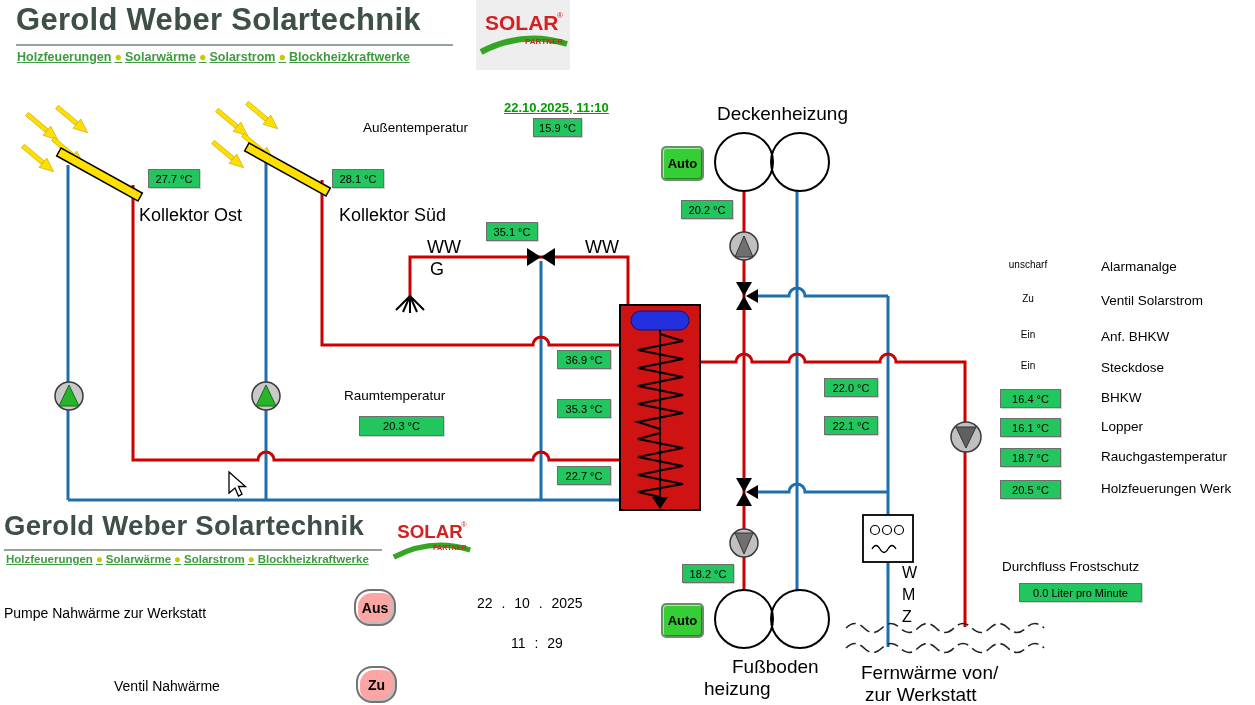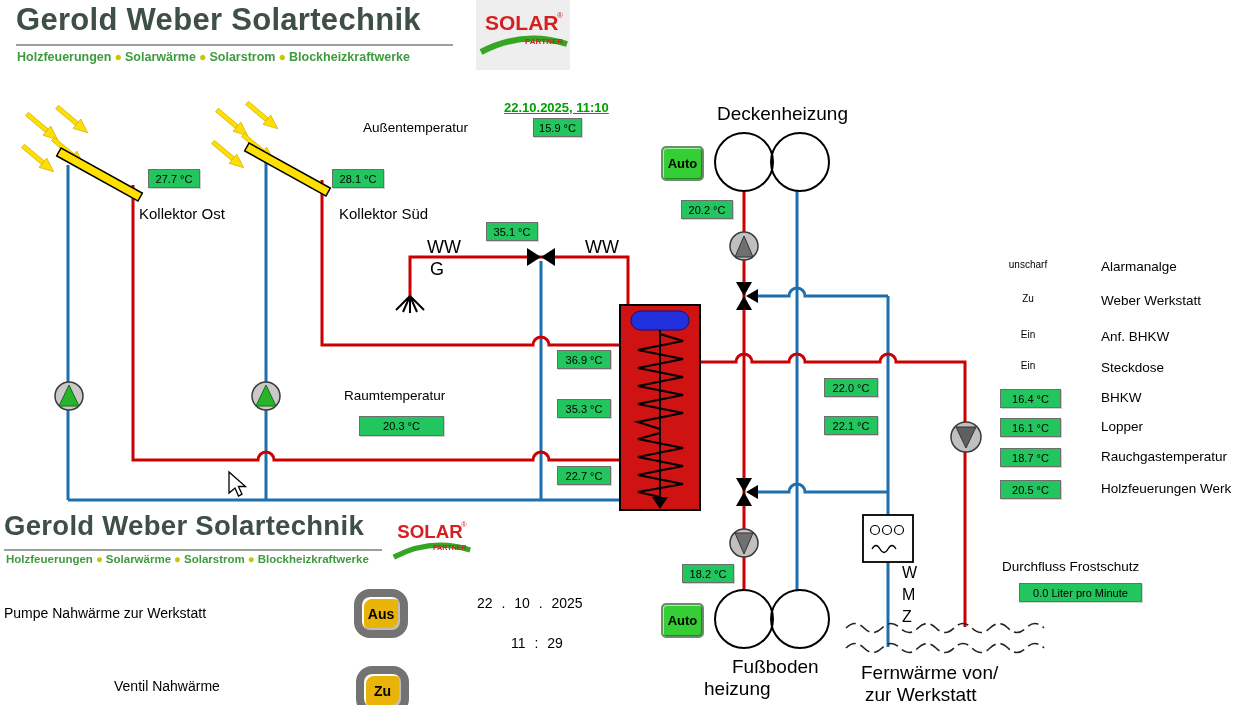--- a/index.html
+++ b/index.html
@@ -4,28 +4,28 @@
 <style>
   html,body{margin:0;padding:0;background:#fff;font-family:"Liberation Sans",sans-serif;}
   #screen{position:relative;width:1255px;height:705px;overflow:hidden;background:#fff;}
   svg.layer{position:absolute;left:0;top:0;z-index:1;}
   .abs{position:absolute;white-space:nowrap;color:#000;z-index:2;}
   .vbox{position:absolute;z-index:2;background:#22c55e;border:1px solid #6e6e6e;box-shadow:1px 1px 0 rgba(0,0,0,.18);
         font-size:11px;display:flex;align-items:center;justify-content:center;white-space:nowrap;}
   .btn-green{position:absolute;z-index:3;background:#35cf35;border:2px solid #6d8d6d;border-radius:5px;
         font-weight:bold;font-size:13px;display:flex;align-items:center;justify-content:center;cursor:pointer;
         box-shadow:inset 1px 1px 0 #9cf59c, inset -1px -1px 0 #1d8a1d;}
-  .btn-gray{position:absolute;z-index:3;background:#eab308;border:8px solid #737373;border-radius:16px;
+  .btn-gray{position:absolute;z-index:3;background:#fca5a5;border:2px solid #737373;border-radius:16px;
         font-weight:bold;font-size:14px;display:flex;align-items:center;justify-content:center;cursor:pointer;
         box-shadow:inset 2px 2px 0 #ffffff, inset -2px -2px 0 #bdbdbd;}
   .big{font-size:19px;}
   .med{font-size:13.5px;}
-  .sm{font-size:15px;}
+  .sm{font-size:18px;}
   .company{font-weight:bold;color:#3e4f45;letter-spacing:.3px;}
-  .subtitle{font-weight:bold;color:#3f9b3f;font-size:12.5px;}
+  .subtitle{font-weight:bold;color:#3f9b3f;font-size:12.5px;text-decoration:underline;}
   .subtitle .dot{color:#c6c800;margin:0 3px;}
   .uline{position:absolute;z-index:2;background:#97a29a;height:2px;}
   .gdate{color:#00a000;font-weight:bold;font-size:13px;text-decoration:underline;}
   .st-val{left:996px;width:64px;text-align:center;font-size:10px;}
   .st-lbl{left:1101px;font-size:13.5px;}
   .partner-bg{position:absolute;z-index:1;background:#eeeeee;}
   .wmz-letter{font-size:16px;}
   .spaced{word-spacing:5px;}
 </style>
 </head>
@@ -199,21 +199,21 @@
   <div class="vbox" style="left:557px;top:350px;width:52px;height:17px">36.9 °C</div>
   <div class="vbox" style="left:557px;top:399px;width:52px;height:17px">35.3 °C</div>
   <div class="vbox" style="left:557px;top:466px;width:52px;height:17px">22.7 °C</div>
 
   <div class="vbox" style="left:824px;top:378px;width:52px;height:17px">22.0 °C</div>
   <div class="vbox" style="left:824px;top:416px;width:52px;height:17px">22.1 °C</div>
 
   <div class="abs st-val" style="top:259px">unscharf</div>
   <div class="abs st-lbl" style="top:259px">Alarmanalge</div>
   <div class="abs st-val" style="top:293px">Zu</div>
-  <div class="abs st-lbl" style="top:293px">Weber Werkstatt</div>
+  <div class="abs st-lbl" style="top:293px">Ventil Solarstrom</div>
   <div class="abs st-val" style="top:329px">Ein</div>
   <div class="abs st-lbl" style="top:329px">Anf. BHKW</div>
   <div class="abs st-val" style="top:360px">Ein</div>
   <div class="abs st-lbl" style="top:360px">Steckdose</div>
   <div class="vbox" style="left:1000px;top:389px;width:59px;height:17px">16.4 °C</div>
   <div class="abs st-lbl" style="top:390px">BHKW</div>
   <div class="vbox" style="left:1000px;top:418px;width:59px;height:17px">16.1 °C</div>
   <div class="abs st-lbl" style="top:419px">Lopper</div>
   <div class="vbox" style="left:1000px;top:448px;width:59px;height:17px">18.7 °C</div>
   <div class="abs st-lbl" style="top:449px">Rauchgastemperatur</div>

